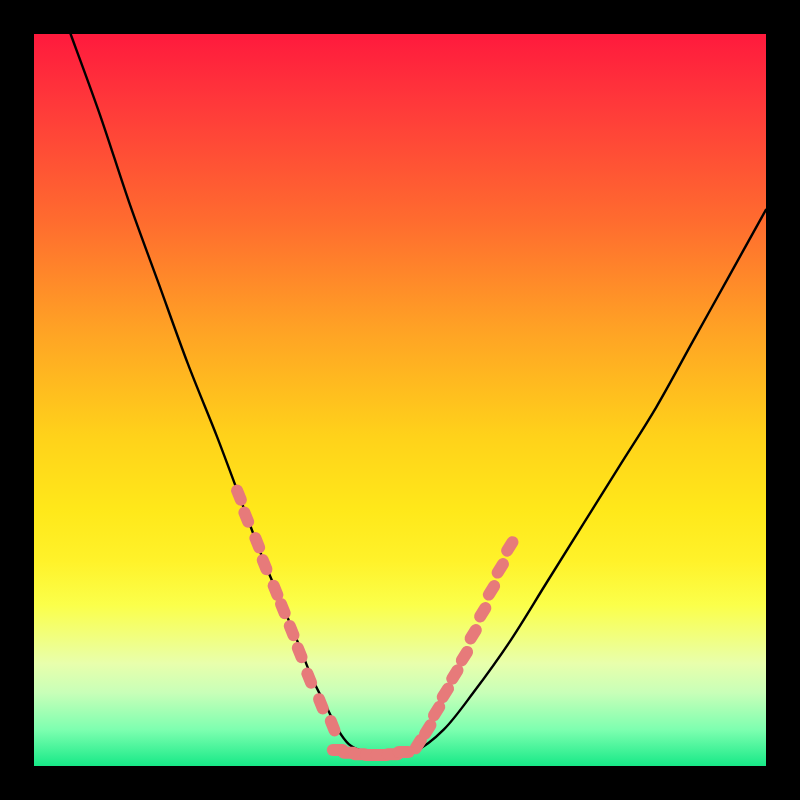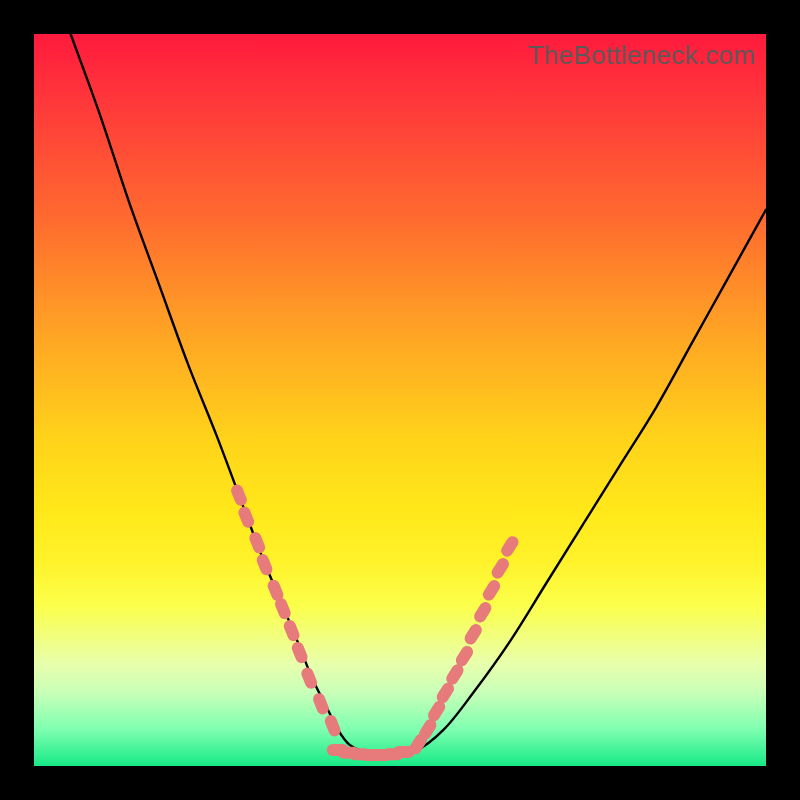--- a/index.html
+++ b/index.html
@@ -58,21 +58,20 @@
     width: 732px;
     height: 732px;
     overflow: visible;
   }
 </style>
 </head>
 <body>
 
 <div class="frame">
   <div class="plot">
-    <div class="watermark">TheBottleneck.com</div>
     <svg class="curve" viewBox="0 0 732 732" preserveAspectRatio="none">
       <path id="main-curve" fill="none" stroke="#000000" stroke-width="2.4" stroke-linecap="round" d="M 36.6,0 C 41.480000000000004,13.419999999999996 56.12,52.45999999999998 65.88,80.51999999999998 C 75.64,108.57999999999998 85.39999999999999,140.3 95.16,168.36 C 104.92,196.42000000000002 114.68,222.04 124.44000000000001,248.88 C 134.20000000000002,275.71999999999997 143.96,303.78 153.72,329.4 C 163.48,355.02 174.46,380.64 183,402.59999999999997 C 191.54,424.55999999999995 197.64000000000001,441.64 204.96,461.16 C 212.28,480.68000000000006 220.20999999999998,502.64000000000004 226.92,519.72 C 233.63,536.8000000000001 239.12000000000003,549 245.22000000000003,563.64 C 251.32000000000002,578.28 258.03,594.14 263.52,607.56 C 269.01,620.9799999999999 273.28000000000003,633.18 278.16,644.16 C 283.04,655.14 288.53000000000003,664.9000000000001 292.8,673.44 C 297.07,681.98 300.12,689.3 303.78,695.4 C 307.43999999999994,701.5 310.49,706.38 314.76,710.04 C 319.03,713.6999999999999 323.3,715.53 329.40000000000003,717.36 C 335.50000000000006,719.19 342.82000000000005,721.02 351.36,721.02 C 359.9,721.02 370.88,721.63 380.64,717.36 C 390.4,713.09 400.16,705.16 409.92,695.4 C 419.68,685.64 428.21999999999997,673.4399999999999 439.2,658.8 C 450.18,644.16 463.6,625.8599999999999 475.8,607.56 C 488,589.26 500.2,568.52 512.4,549 C 524.6,529.48 536.8,509.96 549,490.44 C 561.2,470.92 573.4000000000001,451.4 585.6,431.88 C 597.8,412.36 609.9999999999999,394.06 622.1999999999999,373.32 C 634.4,352.58 646.6,329.4000000000001 658.8000000000001,307.44000000000005 C 671.0000000000001,285.48 683.2,263.52 695.4,241.55999999999995 C 707.5999999999999,219.59999999999994 725.9,186.65999999999994 732,175.67999999999995"></path>
       <g id="markers">
           <rect x="193.96" y="455.16" width="22" height="12" rx="6" fill="#e77a7a" transform="rotate(68 204.96 461.16)"></rect>
           <rect x="201.27999999999997" y="477.12" width="22" height="12" rx="6" fill="#e77a7a" transform="rotate(68 212.27999999999997 483.12)"></rect>
           <rect x="212.26" y="502.74" width="22" height="12" rx="6" fill="#e77a7a" transform="rotate(68 223.26 508.74)"></rect>
           <rect x="219.58" y="524.7" width="22" height="12" rx="6" fill="#e77a7a" transform="rotate(68 230.58 530.7)"></rect>
           <rect x="230.56" y="550.3199999999999" width="22" height="12" rx="6" fill="#e77a7a" transform="rotate(68 241.56 556.3199999999999)"></rect>
           <rect x="237.88000000000002" y="568.62" width="22" height="12" rx="6" fill="#e77a7a" transform="rotate(68 248.88000000000002 574.62)"></rect>
           <rect x="246.66400000000004" y="590.58" width="22" height="12" rx="6" fill="#e77a7a" transform="rotate(68 257.66400000000004 596.58)"></rect>

